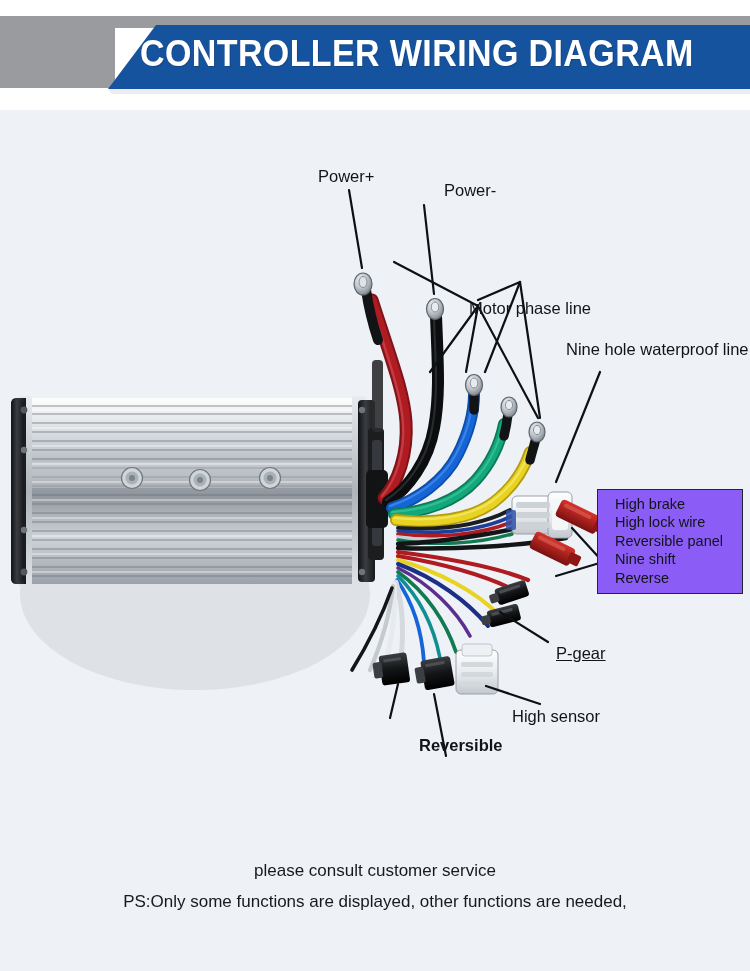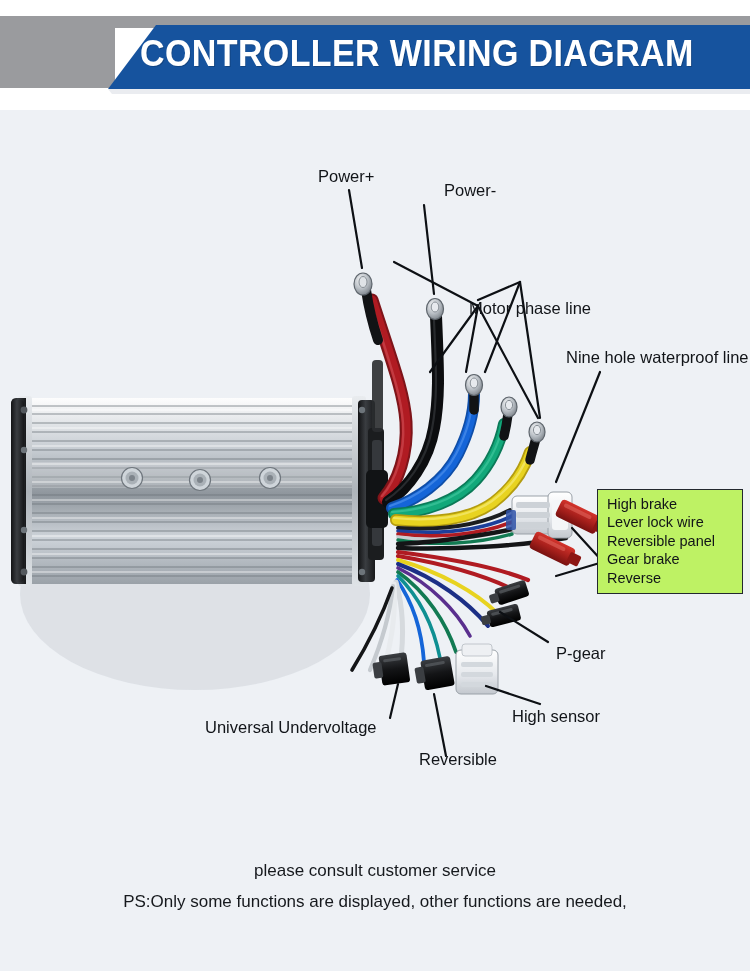--- a/index.html
+++ b/index.html
@@ -32,22 +32,22 @@
   .lbl{
     position:absolute;
     font-family:"Liberation Sans","DejaVu Sans",sans-serif;
     font-size:16.5px;color:#111418;white-space:nowrap;
     line-height:1.15;
   }
 
   
   .callout-box{
     position:absolute;left:597px;top:379px;width:146px;
-    border:1.4px solid #23282e;background:#bef264;
-    padding:5px 7px 6px 9px;box-sizing:border-box;
+    border:1.4px solid #23282e;background:#8b5cf6;
+    padding:5px 7px 6px 17px;box-sizing:border-box;
   }
   .callout-box .row{
     font-family:"Liberation Sans","DejaVu Sans",sans-serif;
     font-size:14.5px;color:#111418;line-height:1.27;white-space:nowrap;
   }
 
   
   .footer{position:absolute;left:0;top:855px;width:750px;text-align:center;}
   .footer div{
     font-family:"Liberation Sans","DejaVu Sans",sans-serif;
@@ -379,32 +379,31 @@
       <g stroke="#0d1014" stroke-width="2.2" fill="none" stroke-linecap="round">
         <path d="M520,172 L478,190"></path>
         <path d="M520,172 L485,262"></path>
         <path d="M520,172 L540,308"></path>
       </g>
     </svg>
 
     <div class="lbl" style="left:318px;top:57px;">Power+</div>
     <div class="lbl" style="left:396px;top:71px;margin-left:48px;">Power-</div>
     <div class="lbl" style="left:469px;top:166px;margin-top:23px;">Motor phase line</div>
-    <div class="lbl" style="left:566px;top:238px;">Nine hole waterproof line</div>
+    <div class="lbl" style="left:566px;top:230px;">Nine hole waterproof line</div>
     <div class="lbl" style="left:611px;top:447px;">Anti-theft alarm</div>
-    <div class="lbl" style="left:556px;top:534px;">P-gear</div>
+    <div class="lbl" style="left:556px;top:534px;text-decoration:underline;">P-gear</div>
     <div class="lbl" style="left:512px;top:597px;">High sensor</div>
-    <div class="lbl" style="left:419px;top:640px;">Reversible</div>
-    <div class="lbl" style="left:205px;top:608px;">Universal Undervoltage</div>
+    <div class="lbl" style="left:419px;top:626px;font-weight:bold;">Reversible</div>
 
     <div class="callout-box">
       <div class="row">High brake</div>
-      <div class="row">Lever lock wire</div>
+      <div class="row">High lock wire</div>
       <div class="row">Reversible panel</div>
-      <div class="row">Gear brake</div>
+      <div class="row">Nine shift</div>
       <div class="row">Reverse</div>
     </div>
   </div>
 
   <div class="footer">
     <div>please consult customer service</div>
     <div>PS:Only some functions are displayed, other functions are needed,</div>
   </div>
 
 </div>

